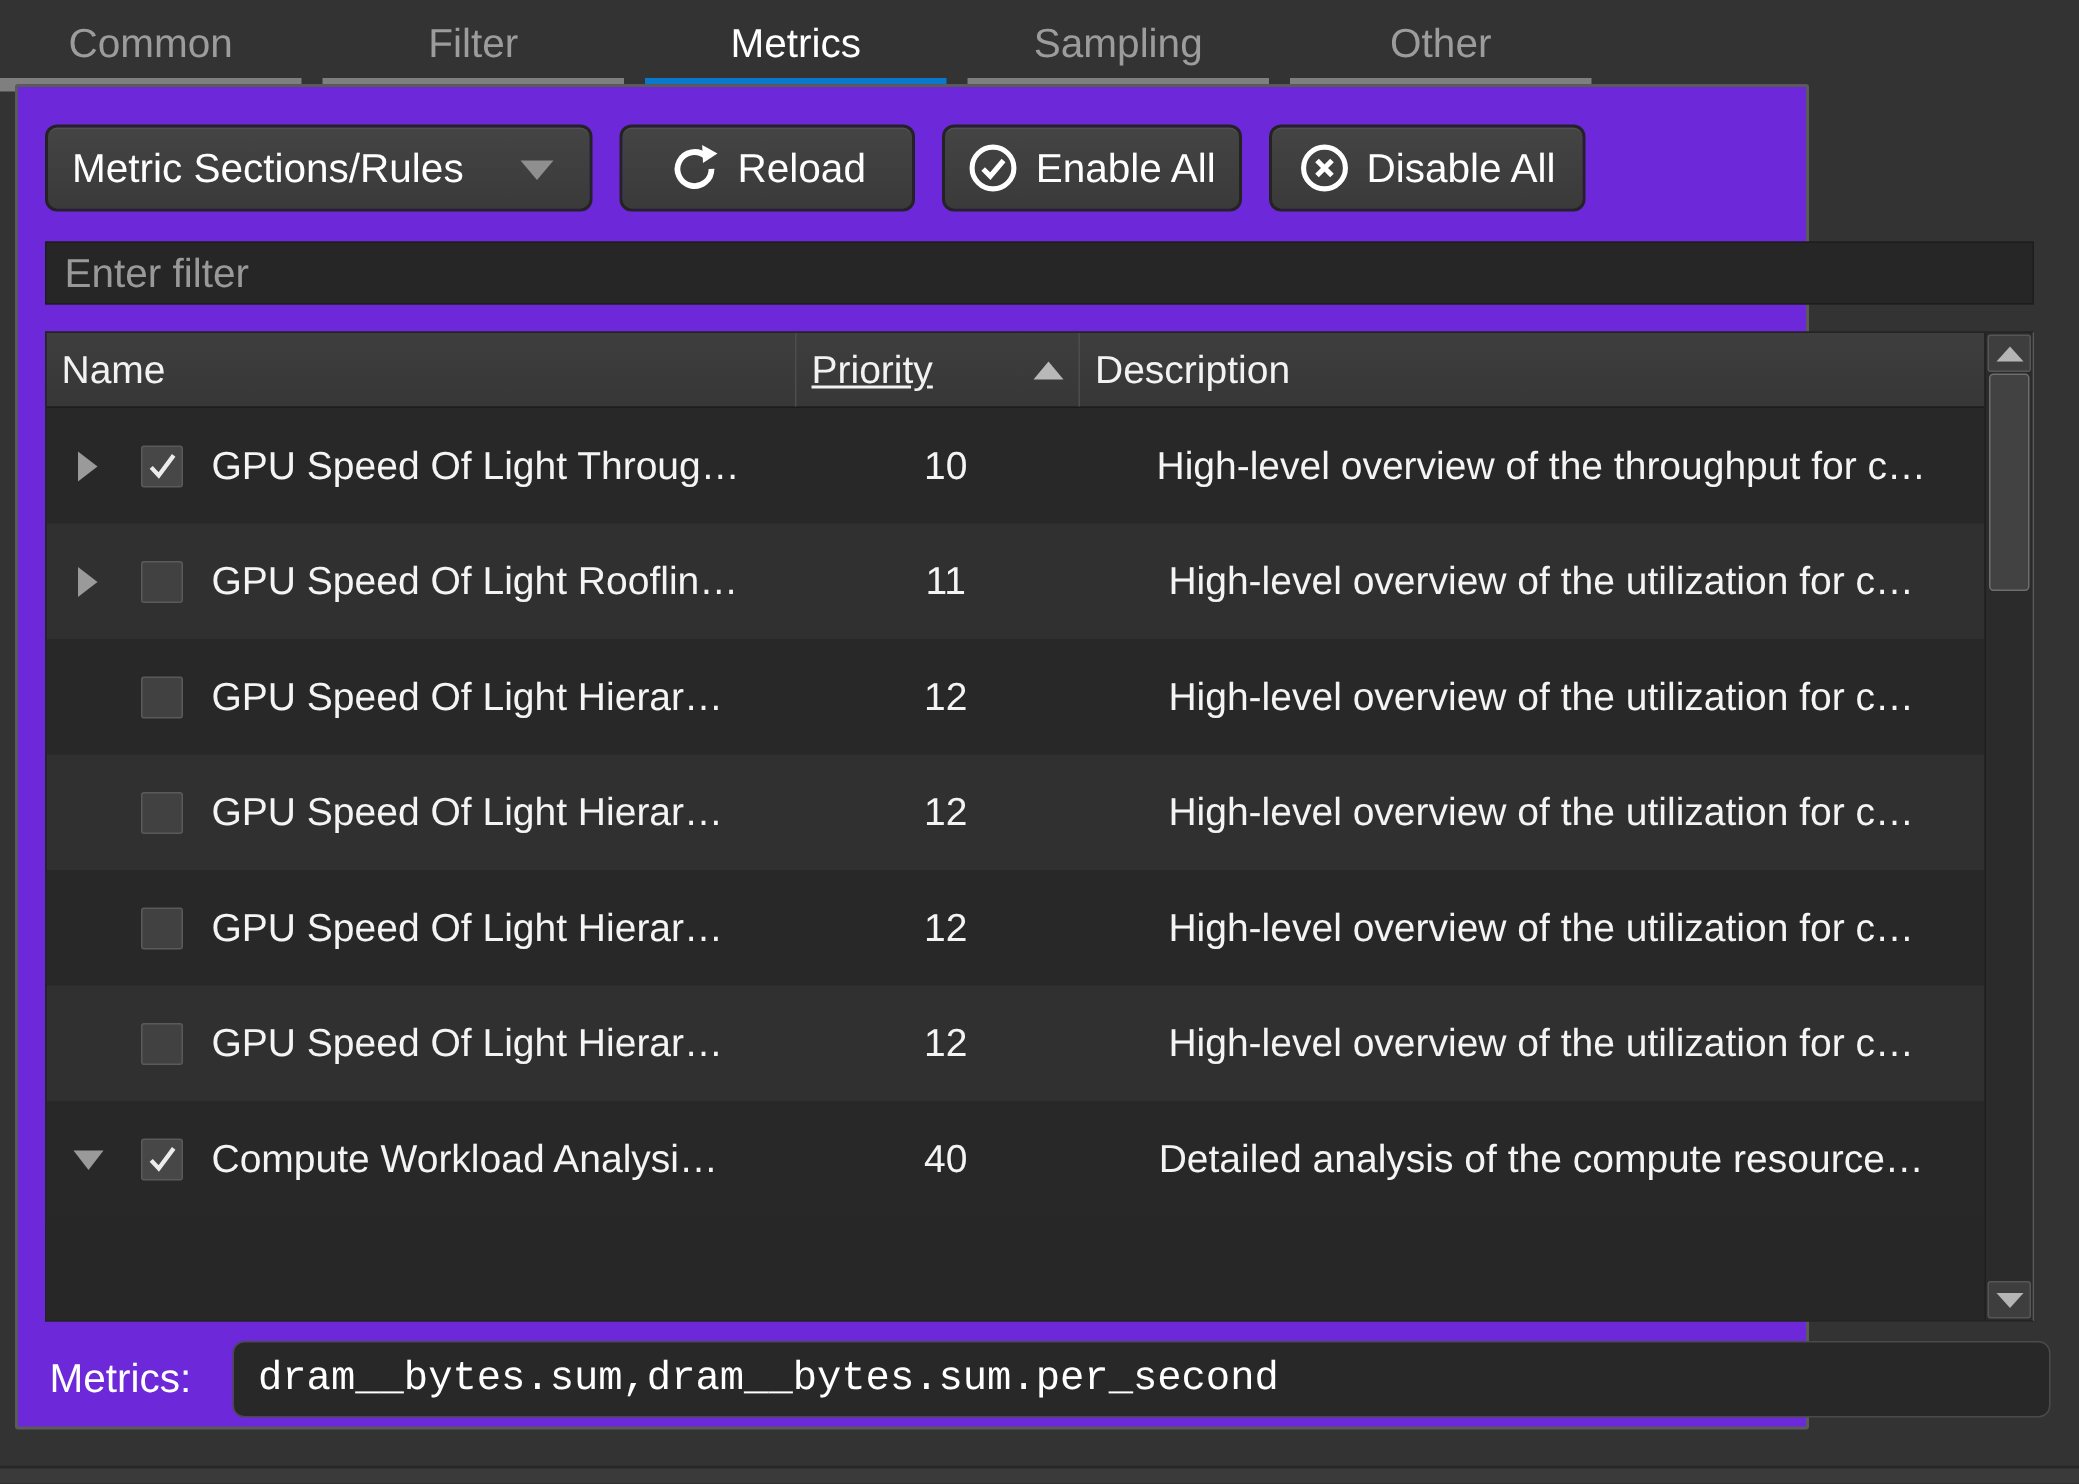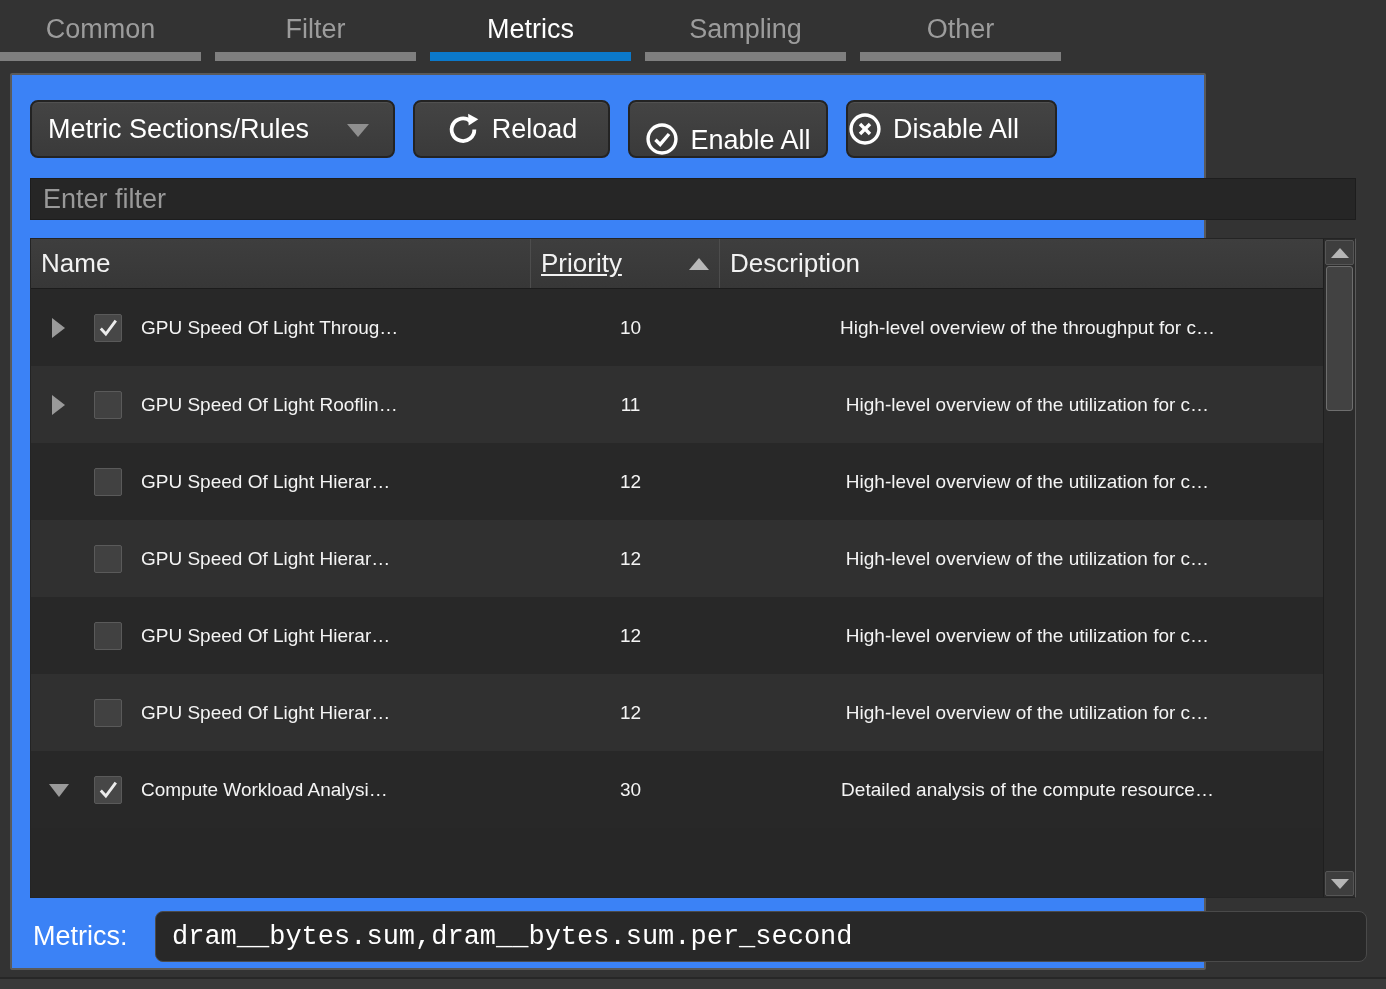--- a/index.html
+++ b/index.html
@@ -21,22 +21,22 @@
     width:201px; display:flex; flex-direction:column;
     justify-content:flex-end; align-items:center; cursor:default;
   }
   .tab-label { font-size:27px; color:#9c9c9c; margin-bottom:7px; white-space:nowrap; }
   .tab.active .tab-label { color:#ffffff; }
   .tab-underline { height:9px; width:100%; background:#7f7f7f; margin-bottom:5px; }
   .tab.active .tab-underline { background:#0b79cb; }
 
   
   .panel {
-    position:absolute; left:10px; top:73px; width:1196px; height:897px;
-    background:#3b82f6; border:2px solid #5a5a5a; border-radius:2px;
+    position:absolute; left:10px; top:56px; width:1196px; height:897px;
+    background:#6d28d9; border:2px solid #5a5a5a; border-radius:2px;
     box-sizing:border-box;
   }
   .footer-strip {
     position:absolute; left:0; right:0; bottom:0; height:10px;
     background:#3a3a3a; border-top:2px solid #272727;
   }
 
   
   .toolbar {
     position:absolute; left:18px; top:25px; height:58px;
@@ -50,22 +50,22 @@
     color:#ffffff; font-size:27px;
     display:flex; align-items:center; white-space:nowrap; cursor:default;
   }
   .btn-dropdown { width:365px; justify-content:space-between; padding:0 24px 0 16px; }
   .dd-arrow {
     width:0; height:0; border-left:11px solid transparent;
     border-right:11px solid transparent; border-top:13px solid #8f8f8f;
     margin-top:3px;
   }
   .btn-reload { width:197px; justify-content:center; gap:12px; }
-  .btn-enable { width:200px; justify-content:center; gap:11px;align-items:flex-end; }
-  .btn-disable { width:211px; justify-content:flex-start; gap:11px; }
+  .btn-enable { width:200px; justify-content:center; gap:11px; }
+  .btn-disable { width:211px; justify-content:center; gap:11px; }
   .btn svg { flex:none; }
 
   
   .filter-input {
     position:absolute; left:18px; top:103px; width:1326px; height:42px;
     box-sizing:border-box; background:#262626; border:1px solid #1d1d1d;
     color:#e0e0e0; font-size:27px; padding:0 12px; outline:none;
     font-family:"Liberation Sans","DejaVu Sans",sans-serif;
   }
   .filter-input::placeholder { color:#999999; opacity:1; }
@@ -87,21 +87,21 @@
   .th { display:flex; align-items:center; padding-left:10px; box-sizing:border-box; }
   .th-name { width:500px; border-right:1px solid #4d4d4d; }
   .th-priority { width:189px; border-right:1px solid #4d4d4d; justify-content:space-between; padding-right:10px;text-decoration:underline; }
   .th-desc { flex:1; }
   .sort-arrow {
     width:0; height:0; border-left:10px solid transparent;
     border-right:10px solid transparent; border-bottom:12px solid #b8b8b8;
   }
 
   .rows { flex:1; overflow:hidden; }
-  .row { height:77px; display:flex; align-items:center; font-size:19px; color:#f4f4f4; }
+  .row { height:77px; display:flex; align-items:center; font-size:26px; color:#f4f4f4; }
   .row:nth-child(odd)  { background:#282828; }
   .row:nth-child(even) { background:#303030; }
   .cell-name { width:500px; flex:none; display:flex; align-items:center; overflow:hidden; white-space:nowrap; box-sizing:border-box; }
   .expander { width:14px; height:26px; margin-left:21px; flex:none; position:relative; }
   .expander.collapsed::before {
     content:""; position:absolute; top:3px; left:0;
     border-top:10px solid transparent; border-bottom:10px solid transparent;
     border-left:13px solid #9a9a9a;
   }
   .expander.expanded::before {
@@ -306,21 +306,21 @@
   <div class="row">
     <div class="cell-name">
       <div class="expander expanded"></div>
       <div class="checkbox checked">
         <svg width="24" height="24" viewBox="0 0 20 20">
           <path d="M4 10.5 L8.2 15 L16.5 3.8" fill="none" stroke="#ececec" stroke-width="2.4"></path>
         </svg>
       </div>
       <div class="row-name">Compute Workload Analysi…</div>
     </div>
-    <div class="cell-priority">30</div>
+    <div class="cell-priority">40</div>
     <div class="cell-desc">Detailed analysis of the compute resource…</div>
   </div>
 
 </div>
     </div>
     <div class="scrollbar">
       <div class="sb-btn">
         <span class="sb-up-arrow"></span>
       </div>
       <div class="sb-track">

